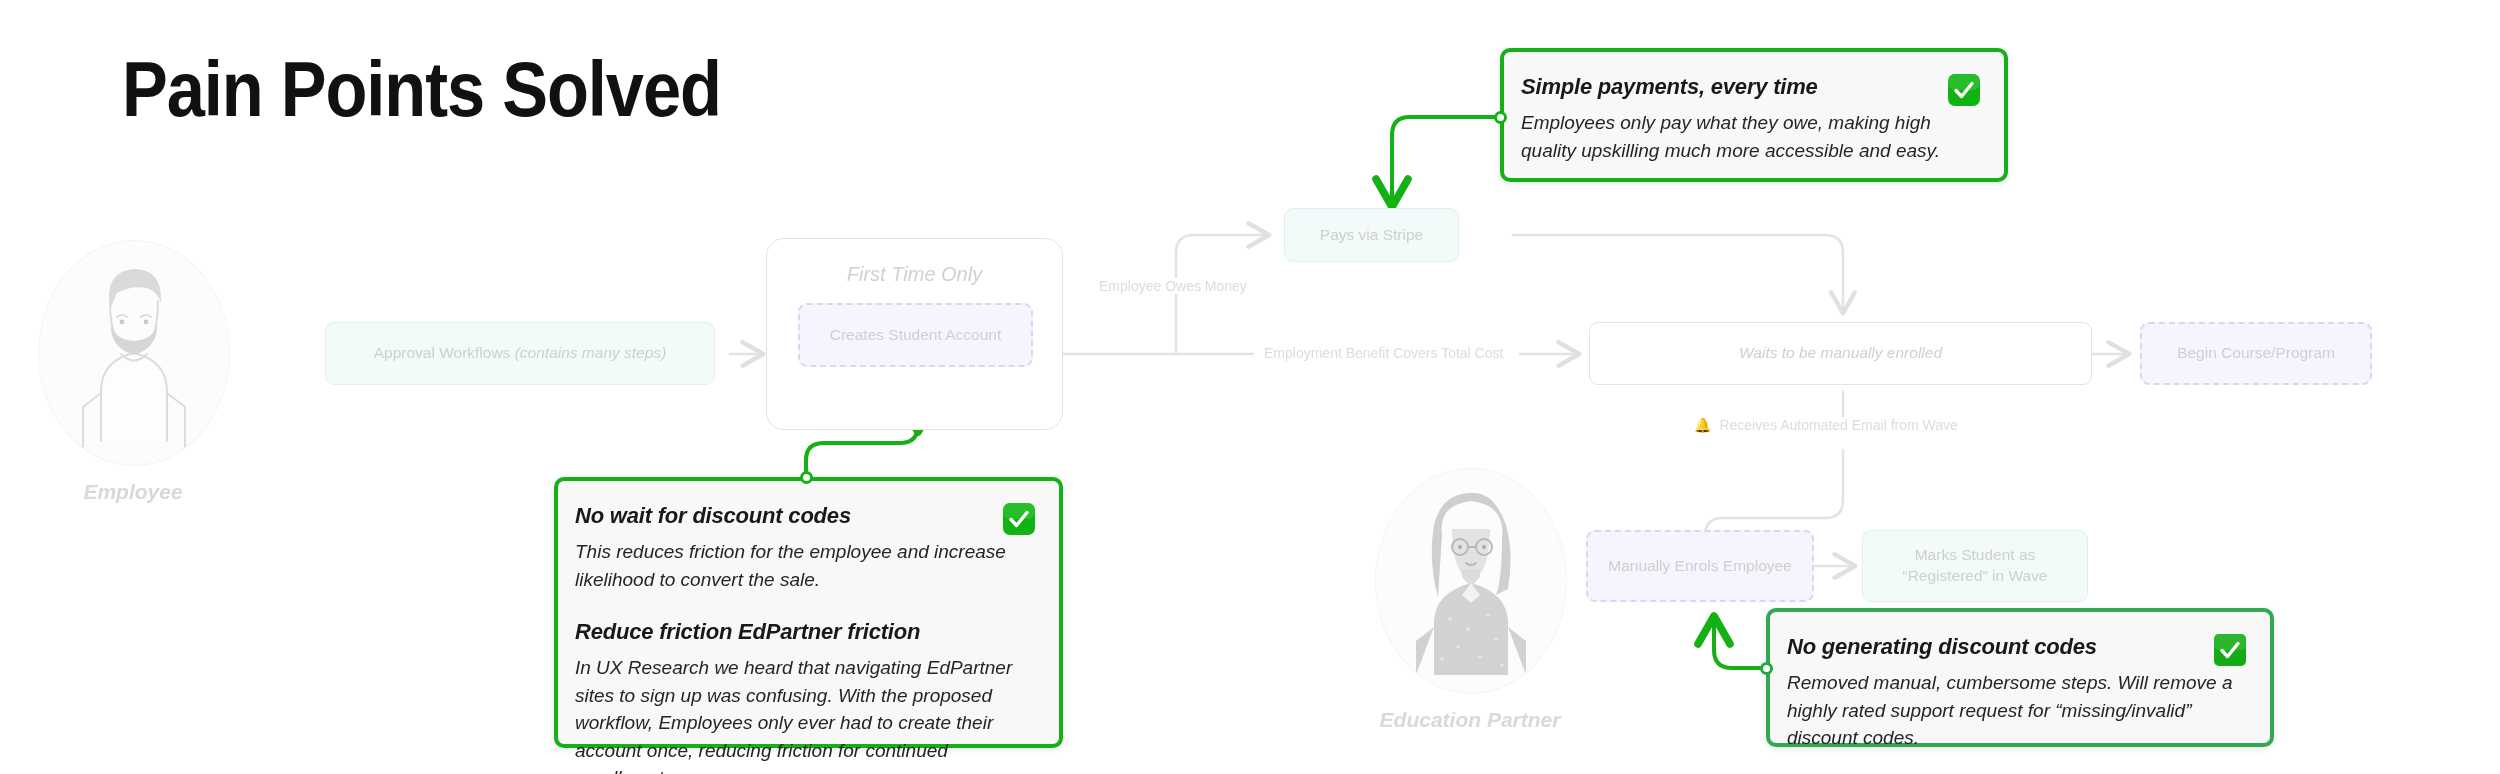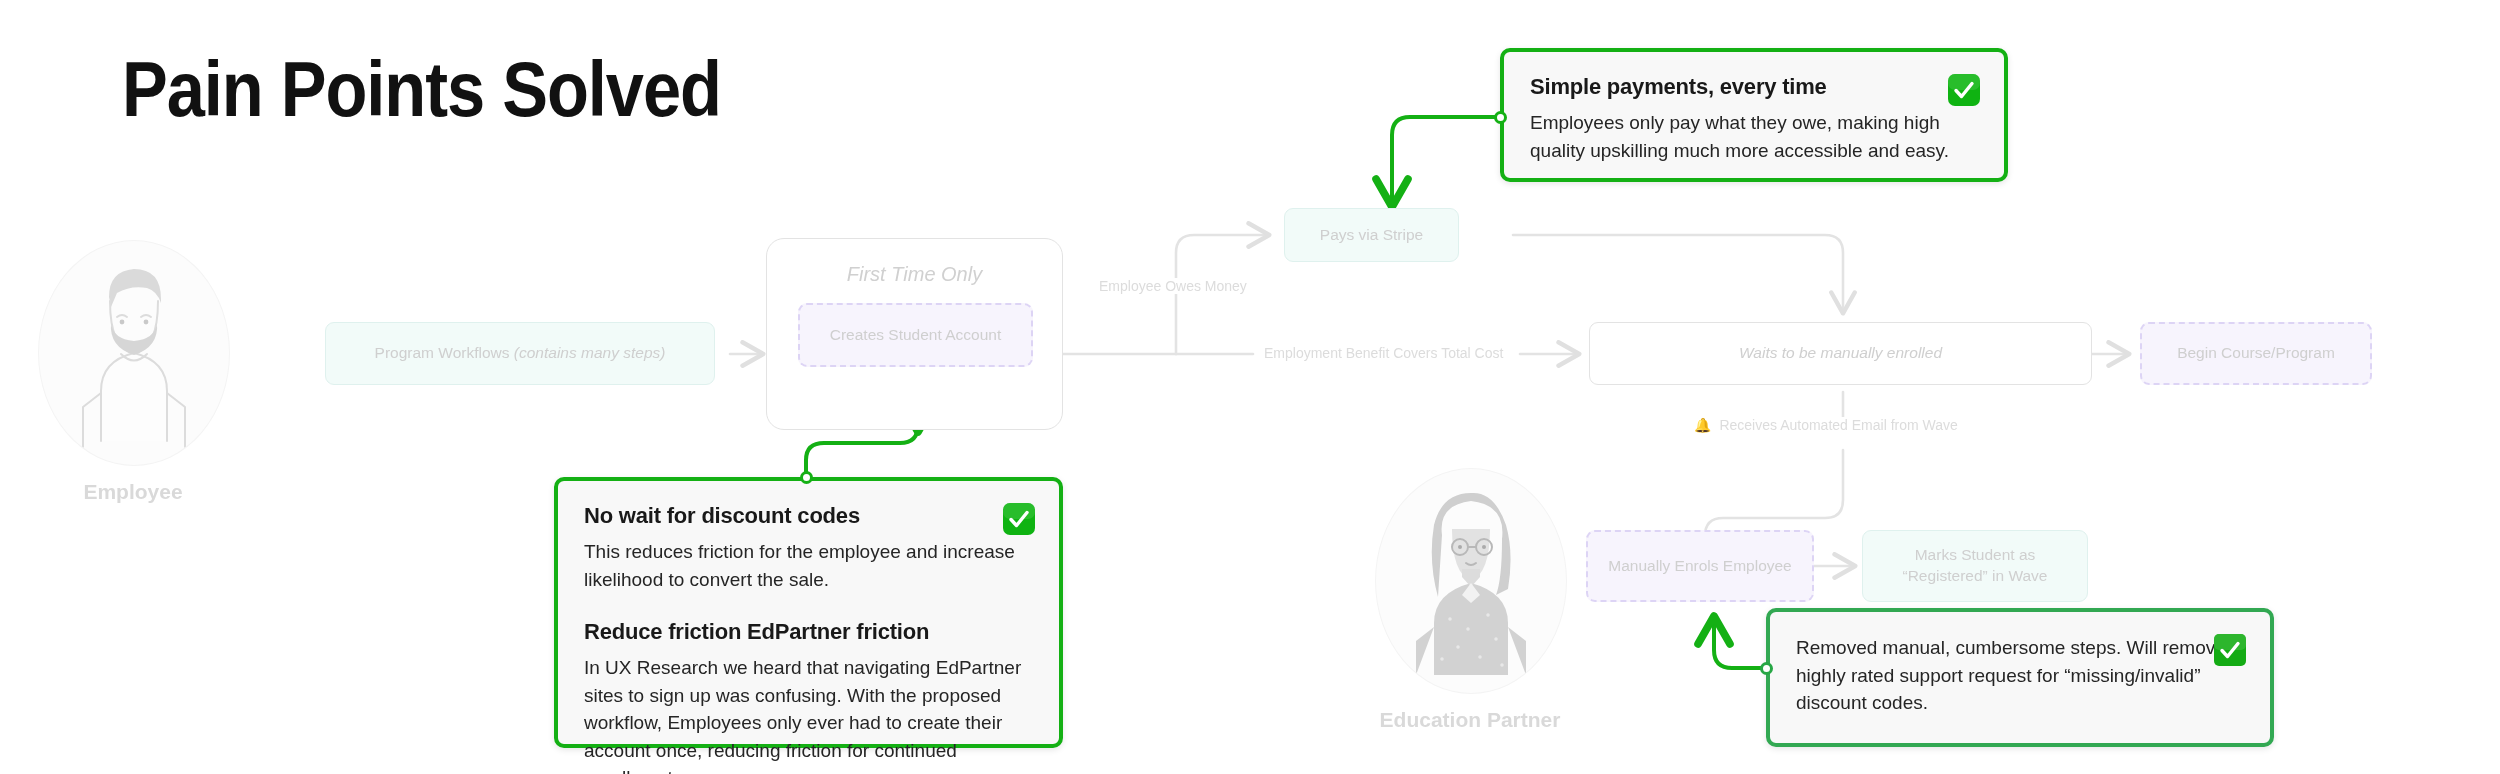--- a/index.html
+++ b/index.html
@@ -39,40 +39,40 @@
     position:absolute;left:0;right:0;top:22px;text-align:center;
     font-style:italic;font-size:20px;color:#d0d0d0;
   }
 
   .edge-label{
     position:absolute;color:#dcdcdc;font-size:14px;white-space:nowrap;
     background:#ffffff;padding:0 6px;
   }
   .edge-label .bell{font-style:normal;}
 
-  .persona{position:absolute;width:190px;}
+  .persona{position:absolute;width:190px;font-style:italic;}
   .persona .ring{
     width:190px;height:224px;border-radius:50%;
     border:1.5px solid #f4f4f4;background:#fcfcfc;
     display:flex;align-items:flex-end;justify-content:center;overflow:hidden;
   }
   .persona .caption{
     margin-top:14px;text-align:center;font-size:21px;
     font-weight:bold;color:#d9d9d9;
   }
 
   
   .callout{
     position:absolute;box-sizing:border-box;
     background:#f8f8f8;border-radius:10px;
     box-shadow:0 2px 6px rgba(0,0,0,.10);
   }
   .callout.bright{border:4px solid #14b014;}
   .callout.muted{border:4px solid #32a852;}
-  .callout .inner{padding:22px 26px 20px 26px;position:relative;}
+  .callout .inner{padding:22px 26px 20px 17px;position:relative;font-style:italic;}
   .callout h3{
     margin:0 0 9px 0;font-size:22px;font-weight:bold;color:#191919;
     letter-spacing:-.2px;
   }
   .callout h3.second{margin-top:26px;}
   .callout p{
     margin:0;font-size:19px;line-height:1.45;color:#252525;
   }
   .tick{
     position:absolute;right:22px;top:20px;width:36px;height:36px;
@@ -191,21 +191,21 @@
             <circle cx="120" cy="170" r="1.8"></circle>
           <circle cx="66" cy="190" r="1.8"></circle>
             <circle cx="126" cy="196" r="1.8"></circle>
         </g>
       </svg>
     </div>
     <div class="caption">Education Partner</div>
   </div>
 
   <div class="node mint" style="left:325px;top:322px;width:390px;height:63px;">
-    <span><span>Program Workflows </span><span class="ital">(contains many steps)</span></span>
+    <span><span>Approval Workflows </span><span class="ital">(contains many steps)</span></span>
   </div>
 
   <div class="node group" style="left:766px;top:238px;width:297px;height:192px;">
     <div class="group-title">First Time Only</div>
     <div class="node dashed" style="left:31px;top:64px;width:235px;height:64px;">
       <span>Creates Student Account</span>
     </div>
   </div>
 
   <div class="node mint" style="left:1284px;top:208px;width:175px;height:54px;">
@@ -271,18 +271,19 @@
 
   <div class="callout muted" style="left:1766px;top:608px;width:508px;height:139px;">
     <div class="inner">
       <div class="tick">
         <svg viewBox="0 0 36 36">
           <rect x="2" y="2" width="32" height="32" rx="5" fill="#14ab14"></rect>
           <rect x="2" y="2" width="32" height="16" rx="5" fill="#45c245" opacity=".5"></rect>
           <path d="M10,18.5 L15.5,24.5 L26,11.5" fill="none" stroke="#ffffff" stroke-width="3.4" stroke-linecap="round" stroke-linejoin="round"></path>
         </svg>
       </div>
+      <h3>No generating discount codes</h3>
       <p>Removed manual, cumbersome steps. Will remove a highly rated support request for “missing/invalid” discount codes.</p>
     </div>
   </div>
   <div class="dot muted" style="left:1760px;top:662px;"></div>
 
 </div>
 
 </body></html>

